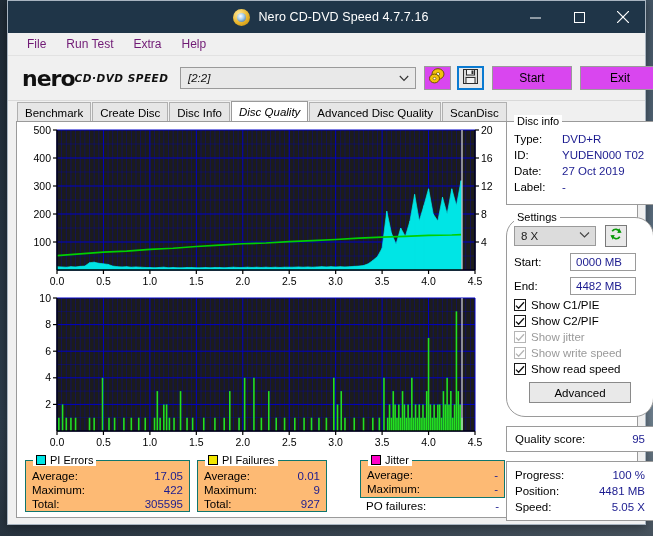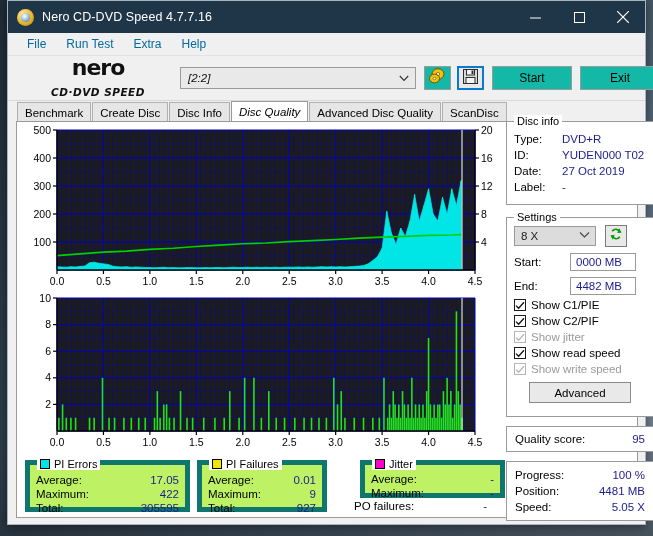--- a/index.html
+++ b/index.html
@@ -22,21 +22,21 @@
   
   #window{
     position:absolute;left:7px;top:0px;width:639px;height:525px;
     background:#f0f0f0;
     border:1px solid #a8b4c0;
     box-shadow:0 2px 10px rgba(0,0,0,.45);
     box-sizing:border-box;
   }
   #titlebar{
     height:32px;background:#1f3548;position:relative;
-    display:flex;align-items:center;
+    display:flex;align-items:center;justify-content:center;
   }
   #titlebar .app-icon{
     width:17px;height:17px;margin-left:9px;margin-right:8px;
     border-radius:50%;
     background:radial-gradient(circle at 35% 30%,#ffe89a 0%,#e8b52b 55%,#b8860b 100%);
     position:relative;flex:none;
   }
   #titlebar .app-icon:after{
     content:"";position:absolute;left:4px;top:4px;width:9px;height:9px;border-radius:50%;
     background:radial-gradient(circle at 40% 35%,#fff 0%,#9fc8e8 45%,#2f5d8a 100%);
@@ -50,31 +50,31 @@
     color:#ffffff;font-size:13px;
   }
   #wincontrols .wc svg{display:block;}
 
   
   #menubar{
     height:22px;background:#f0f0f0;display:flex;align-items:center;
     padding-left:10px;border-bottom:1px solid #e2e2e2;
   }
   #menubar .mi{
-    font-size:12px;color:#0369a1;padding:2px 9px;margin-right:2px;white-space:nowrap;
+    font-size:12px;color:#701a75;padding:2px 9px;margin-right:2px;white-space:nowrap;
   }
 
   
   #toolbar{
     height:44px;background:#f0f0f0;display:flex;align-items:center;
     border-bottom:1px solid #d9d9d9;position:relative;
   }
   #logo{
     width:152px;height:40px;margin-left:14px;position:relative;flex:none;
-    display:flex;flex-direction:column;justify-content:space-between;align-items:center;
+    display:flex;flex-direction:row;justify-content:flex-start;align-items:center;
   }
   #logo .nero{
     font-family:"DejaVu Sans",sans-serif;font-weight:bold;font-size:22px;
     color:#111;letter-spacing:-1px;line-height:19px;
   }
   #logo .sub{
     font-family:"DejaVu Sans",sans-serif;font-weight:bold;font-style:italic;
     font-size:10.5px;color:#111;letter-spacing:.5px;line-height:12px;
     white-space:nowrap;
   }
@@ -82,21 +82,21 @@
     margin-left:6px;width:236px;height:22px;background:#e9e9e9;
     border:1px solid #9a9a9a;display:flex;align-items:center;
     font-size:11.5px;color:#111;position:relative;box-sizing:border-box;flex:none;
   }
   #drivebox .dnum{padding-left:7px;padding-right:7px;font-style:italic;}
   #drivebox .dname{white-space:nowrap;overflow:hidden;}
   #drivebox .darrow{
     position:absolute;right:6px;top:0;height:20px;display:flex;align-items:center;color:#333;
   }
   .tbtn{
-    height:24px;border:1px solid #9a9a9a;background:#14b8a6;
+    height:24px;border:1px solid #9a9a9a;background:#d946ef;
     display:flex;align-items:center;justify-content:center;box-sizing:border-box;flex:none;
   }
   #btn-nero-icon{width:27px;margin-left:8px;}
   #btn-save{width:27px;margin-left:6px;border:2px solid #0a7ad1;background:#e9e9e9;}
   #btn-start{width:80px;margin-left:8px;font-size:12px;color:#000;}
   #btn-exit{width:80px;margin-left:8px;font-size:12px;color:#000;}
 
   
   #tabstrip{
     height:21px;background:#f0f0f0;display:flex;align-items:flex-end;
@@ -113,21 +113,21 @@
   #body{
     position:absolute;left:8px;top:120px;width:622px;height:397px;
     background:#ffffff;border:1px solid #9a9a9a;box-sizing:border-box;
   }
 
   
   .chartwrap{position:absolute;}
 
   
   .gbox{
-    position:absolute;border:5px solid #0f766e;box-sizing:border-box;background:#bef264;
+    position:absolute;border:1px solid #0f766e;box-sizing:border-box;background:#fdba74;
   }
   .gbox-title{
     position:absolute;top:-7px;left:7px;background:#ffffff;padding:0 3px;
     font-size:11px;color:#000;display:flex;align-items:center;white-space:nowrap;
   }
   .swatch{width:8px;height:8px;border:1px solid #000;margin-right:4px;display:inline-block;}
   .statrow{
     position:absolute;left:6px;right:6px;font-size:11.5px;color:#000;
     display:flex;justify-content:space-between;
   }
@@ -793,21 +793,21 @@
       <div class="statrow" style="top:8px;">
         <span>Average:</span>
         <span class="v">-</span>
       </div>
       <div class="statrow" style="top:22px;">
         <span>Maximum:</span>
         <span class="v">-</span>
       </div>
     </div>
 
-    <div class="statrow" style="left:337px;top:378px;width:133px;right:auto;">
+    <div class="statrow" style="left:349px;top:378px;width:133px;right:auto;">
       <span>PO failures:</span>
       <span class="v">-</span>
     </div>
   </div>
 
   <div id="rightpanel">
 
     <div class="rbox" style="height:84px;">
       <div class="rbox-title">Disc info</div>
       <div style="height:9px;"></div>
@@ -822,21 +822,21 @@
       <div class="inforow">
         <span class="k">Date:</span>
         <span class="v">27 Oct 2019</span>
       </div>
       <div class="inforow">
         <span class="k">Label:</span>
         <span class="v">-</span>
       </div>
     </div>
 
-    <div class="rbox" style="margin-top:12px;height:200px;">
+    <div class="rbox" style="margin-top:12px;height:200px;border-radius:19px;">
       <div class="rbox-title">Settings</div>
 
       <div class="selwrap">
         <div id="speedsel">
           <span>8 X</span>
           <span class="sarrow">
             <svg width="11" height="8" viewBox="0 0 11 8">
                 <polyline points="1,1.5 5.5,6 10,1.5" fill="none" stroke="#444" stroke-width="1.1"></polyline>
               </svg>
           </span>
@@ -879,36 +879,36 @@
         <span>Show C2/PIF</span>
       </div>
       <div class="cbrow disabled">
         <span class="cbox">
           <svg width="10" height="9" viewBox="0 0 10 9">
               <polyline points="1,4.6 3.6,7.3 9,1.2" fill="none" stroke="#b5b5b5" stroke-width="1.3"></polyline>
             </svg>
         </span>
         <span>Show jitter</span>
       </div>
+      <div class="cbrow disabled">
+        <span class="cbox">
+          <svg width="10" height="9" viewBox="0 0 10 9">
+              <polyline points="1,4.6 3.6,7.3 9,1.2" fill="none" stroke="#b5b5b5" stroke-width="1.3"></polyline>
+            </svg>
+        </span>
+        <span>Show write speed</span>
+      </div>
       <div class="cbrow">
         <span class="cbox">
           <svg width="10" height="9" viewBox="0 0 10 9">
               <polyline points="1,4.6 3.6,7.3 9,1.2" fill="none" stroke="#111" stroke-width="1.3"></polyline>
             </svg>
         </span>
         <span>Show read speed</span>
       </div>
-      <div class="cbrow disabled">
-        <span class="cbox">
-          <svg width="10" height="9" viewBox="0 0 10 9">
-              <polyline points="1,4.6 3.6,7.3 9,1.2" fill="none" stroke="#b5b5b5" stroke-width="1.3"></polyline>
-            </svg>
-        </span>
-        <span>Show write speed</span>
-      </div>
 
       <div id="advbtn">Advanced</div>
     </div>
 
     <div class="rbox" style="margin-top:9px;height:26px;display:flex;align-items:center;">
       <div class="kvrow" style="width:100%;">
         <span>Quality score:</span>
         <span class="v">95</span>
       </div>
     </div>

